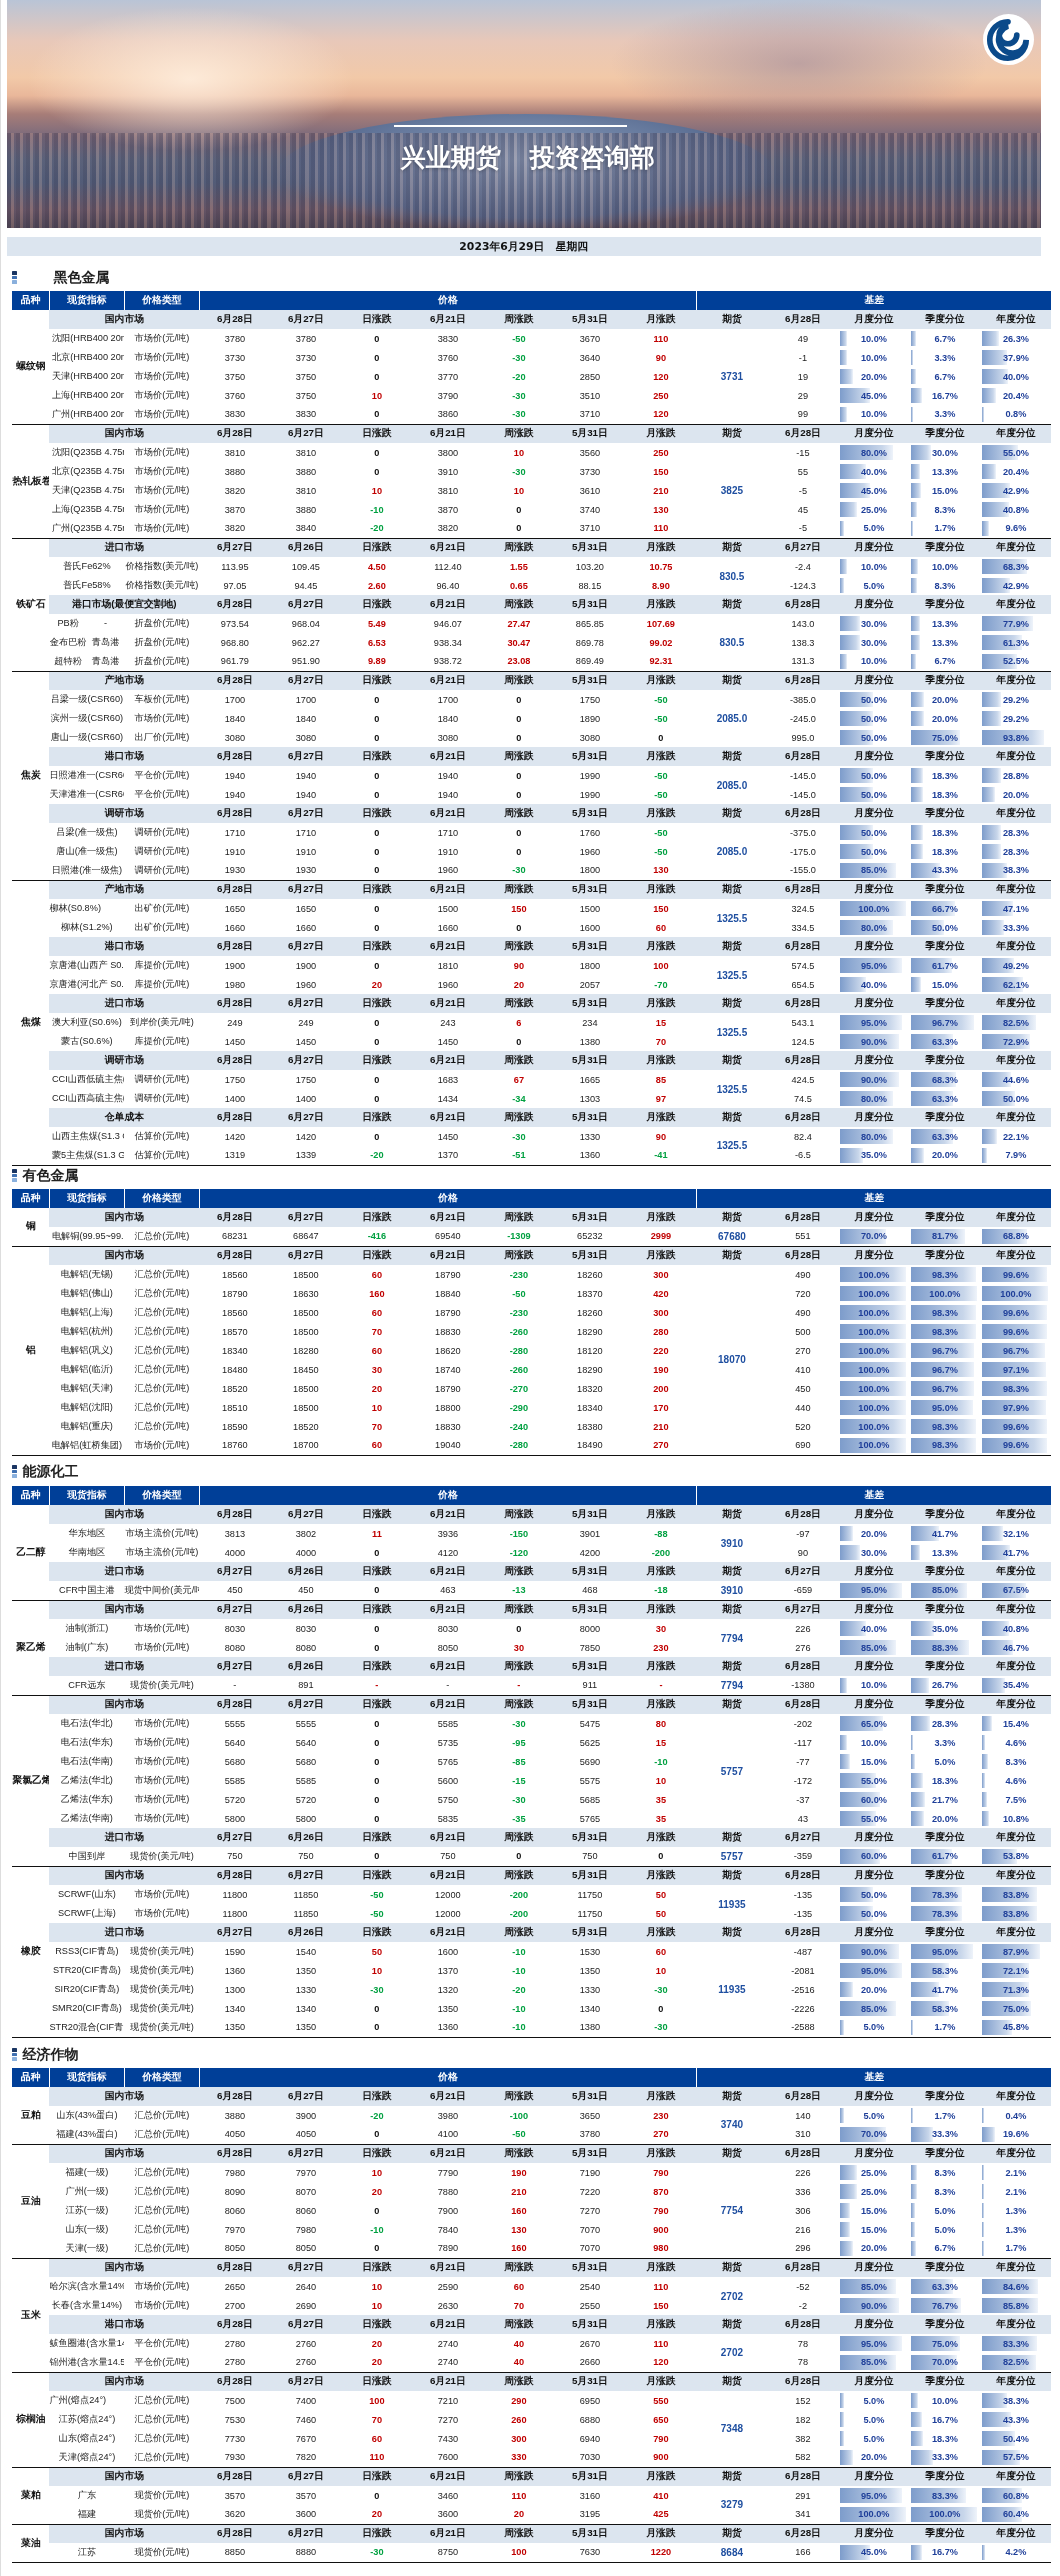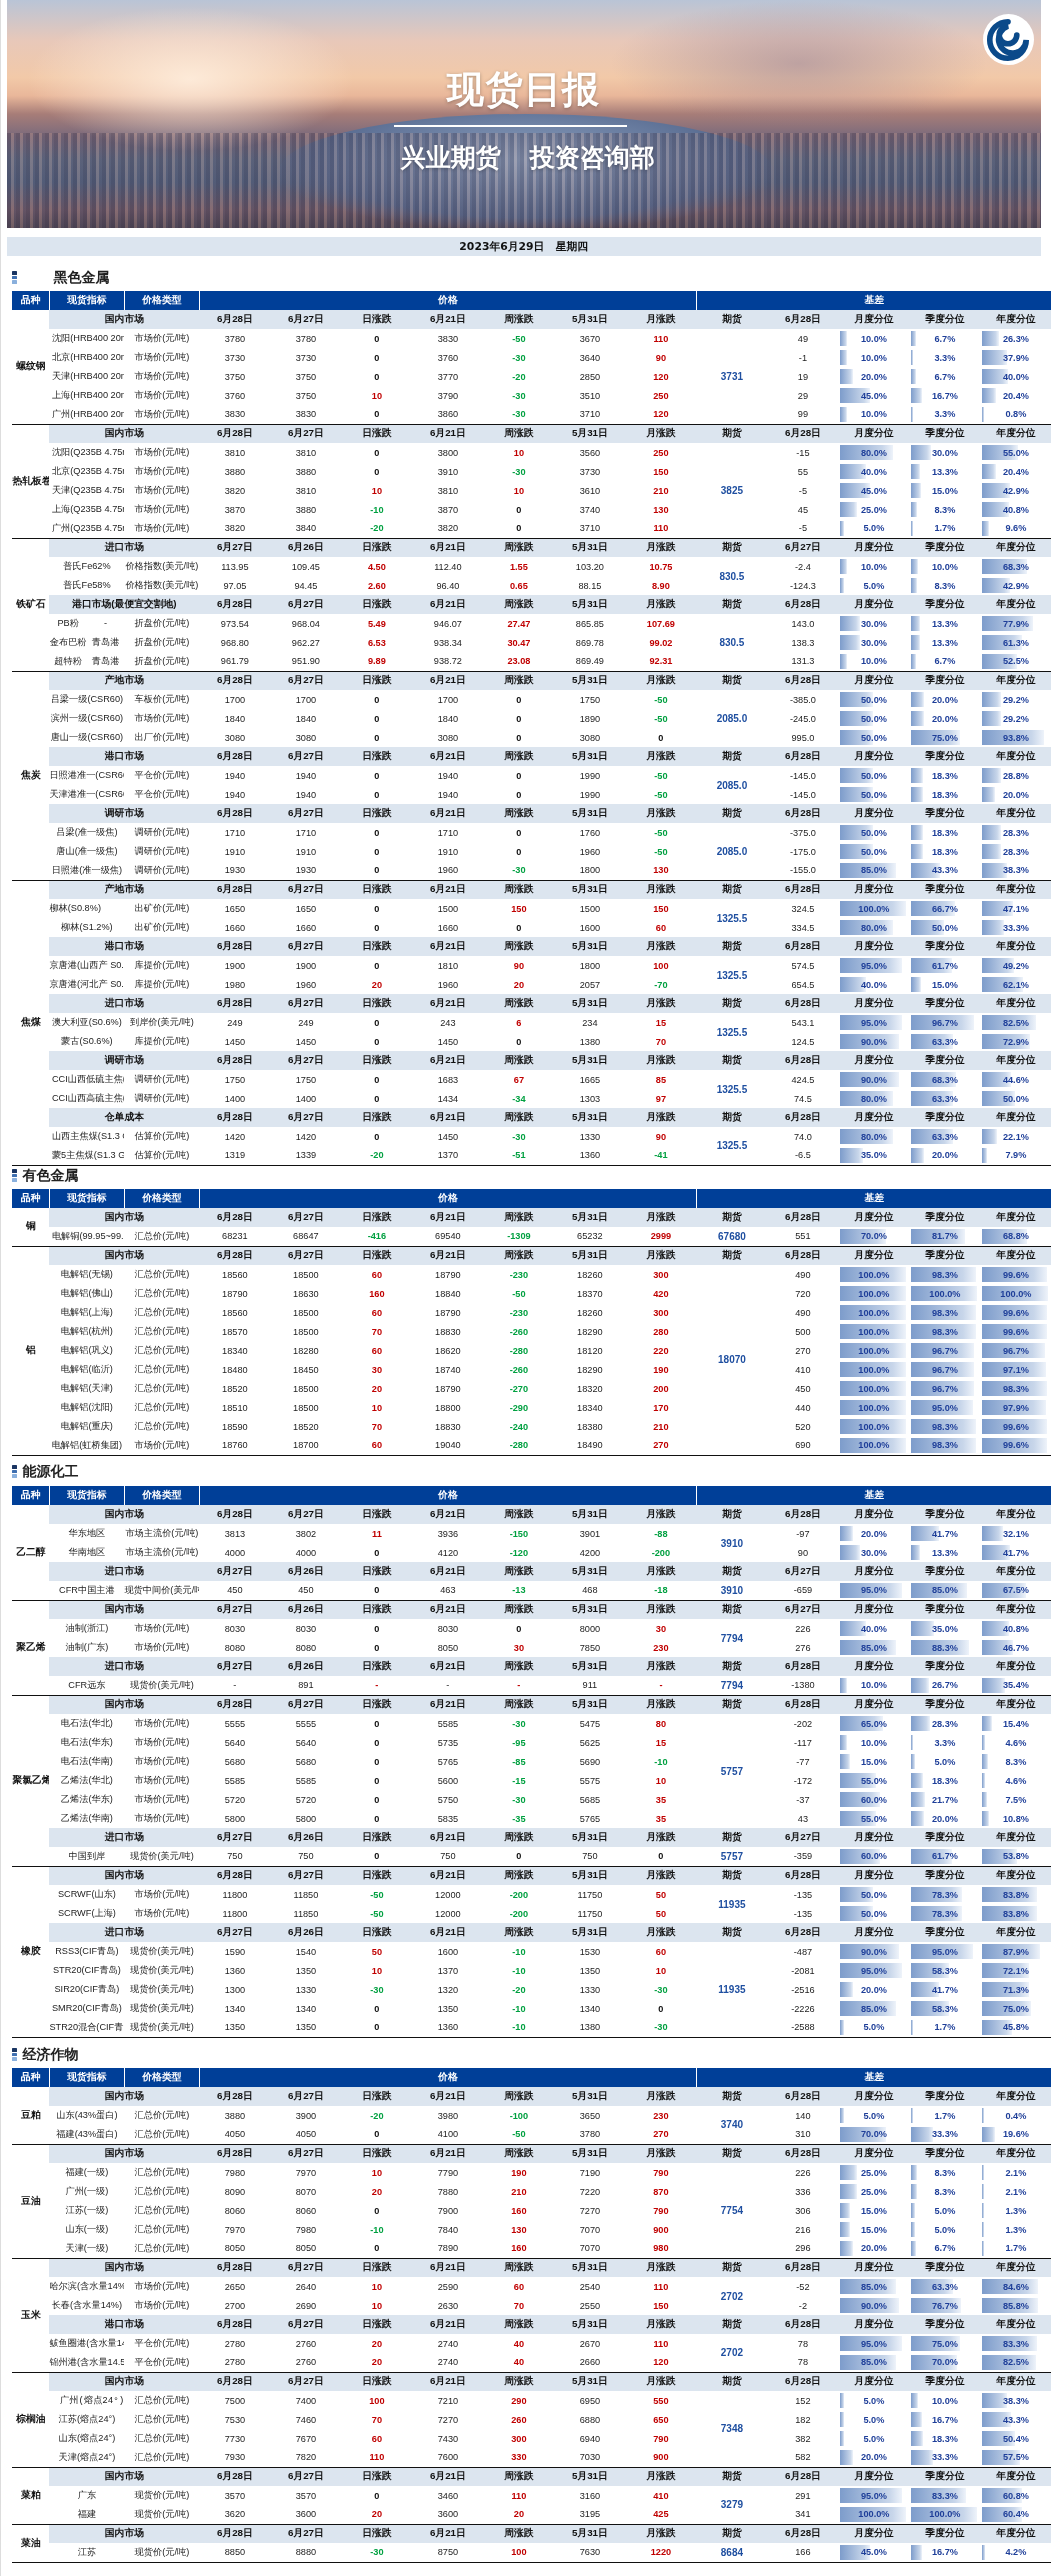--- a/index.html
+++ b/index.html
@@ -34,21 +34,20 @@
 .pct span{position:relative}
 </style>
 </head>
 <body>
 
 <div class="banner">
   <div class="cloud" style="left:19px;top:6.3px;width:329px;height:146px"></div>
   <div class="cloud" style="left:602px;top:0;width:380px;height:127px;background:radial-gradient(ellipse at center,rgba(150,130,150,.55),rgba(150,130,150,0) 70%)"></div>
   <div class="river"></div>
   <div class="city"></div>
-  <div class="title">现货日报</div>
   <div class="rule"></div>
   <div class="sub" style="left:394px">兴业期货</div>
   <div class="sub" style="left:523px">投资咨询部</div>
   <div class="logo">
     <svg width="44" height="44" viewBox="0 0 70 70">
         <circle cx="35" cy="35" r="33" fill="none" stroke="#0b4a8a" stroke-width="0"></circle>
         <path d="M35 6 A29 29 0 1 0 64 35 A22 22 0 1 1 35 13 A14 14 0 1 0 49 27" fill="none" stroke="#0b4a8a" stroke-width="9" stroke-linecap="round"></path>
       </svg>
   </div>
 </div>
@@ -756,21 +755,21 @@
           <td style="text-align: left; padding-left: 2.5px;">山西主焦煤(S1.3 G75)</td>
           <td>估算价(元/吨)</td>
           <td class="zn">1420</td>
           <td class="zn">1420</td>
           <td class="z">0</td>
           <td class="zn">1450</td>
           <td class="dn">-30</td>
           <td class="zn">1330</td>
           <td class="up">90</td>
           <td class="fut" rowspan="2">1325.5</td>
-          <td class="zn">74.0</td>
+          <td class="zn">82.4</td>
           <td class="pct"><div class="bar" style="width: 73.6%;"></div><span>80.0%</span></td>
           <td class="pct"><div class="bar" style="width: 58.236%;"></div><span>63.3%</span></td>
           <td class="pct"><div class="bar" style="width: 20.332%;"></div><span>22.1%</span></td>
         </tr>
         <tr>
           <td style="text-align: left; padding-left: 2.5px;">蒙5主焦煤(S1.3 G75)</td>
           <td>估算价(元/吨)</td>
           <td class="zn">1319</td>
           <td class="zn">1339</td>
           <td class="dn">-20</td>
@@ -1779,21 +1778,21 @@
           <td>周涨跌</td>
           <td>5月31日</td>
           <td>月涨跌</td>
           <td>期货</td>
           <td>6月28日</td>
           <td>月度分位</td>
           <td>季度分位</td>
           <td>年度分位</td>
         </tr>
         <tr>
-          <td style="text-align: right; font-family: Liberation Mono, monospace;">广州(熔点24°)</td>
+          <td style="text-align: left;">广州(熔点24°)</td>
           <td>汇总价(元/吨)</td>
           <td class="zn">7500</td>
           <td class="zn">7400</td>
           <td class="up">100</td>
           <td class="zn">7210</td>
           <td class="up">290</td>
           <td class="zn">6950</td>
           <td class="up">550</td>
           <td class="fut" rowspan="4">7348</td>
           <td class="zn">152</td>

